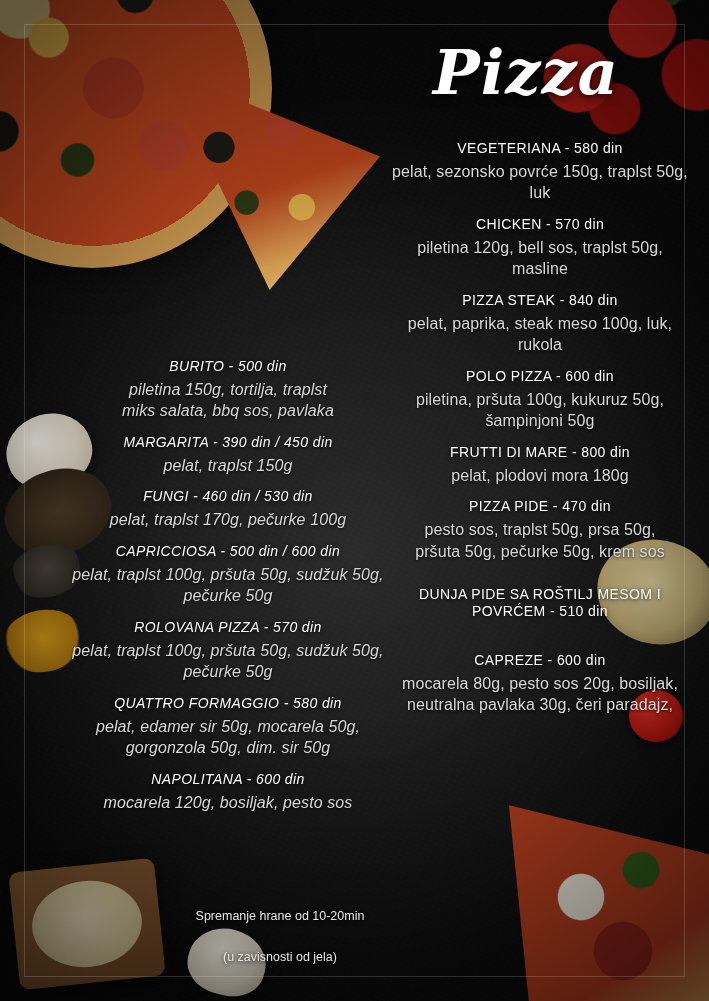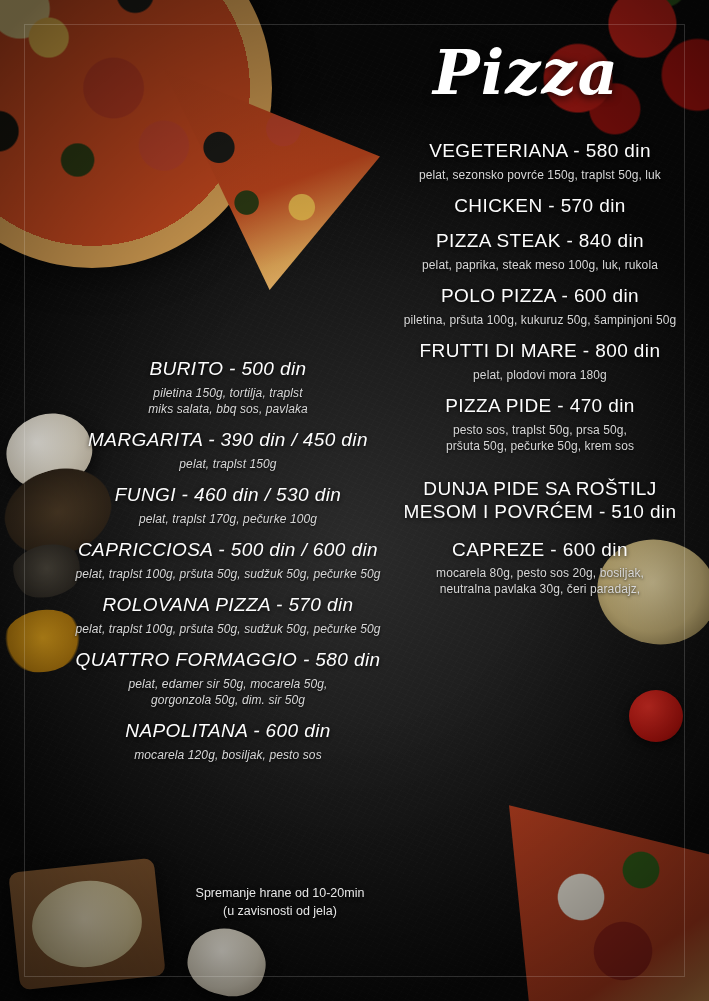--- a/index.html
+++ b/index.html
@@ -173,48 +173,48 @@
   
   .col {
     position: absolute;
     text-align: center;
   }
   .col-left { left: 68px; top: 358px; width: 320px; font-style: italic; }
   .col-right { left: 390px; top: 140px; width: 300px; }
 
   .item { margin-bottom: 12px; }
   .item-name {
-    font-size: 19px;
+    font-size: 14px;
     letter-spacing: .4px;
     color: #fdfdfd;
     line-height: 1.2;
     text-shadow: 0 1px 4px rgba(0,0,0,.8);
   }
   .item-desc {
-    font-size: 12px;
+    font-size: 16px;
     color: #d7d7d7;
     line-height: 1.35;
     margin-top: 4px;
     letter-spacing: .1px;
     text-shadow: 0 1px 3px rgba(0,0,0,.8);
   }
   .item-desc span { display: block; }
 
   .footnote {
     position: absolute;
     left: 150px;
     top: 884px;
     width: 260px;
     text-align: center;
     font-size: 12.5px;
     color: #e6e6e6;
     line-height: 1.45;
     text-shadow: 0 1px 4px rgba(0,0,0,.85);
   }
-  .footnote span { display: block; }
+  .footnote span { display: block; margin-top: 23px; }
 </style>
 </head>
 <body>
 
 <div class="page">
   <div class="board"></div>
 
   <div class="deco pizza-big"></div>
   <div class="deco pizza-slice"></div>
   <div class="deco tomatoes"></div>
@@ -294,20 +294,23 @@
     <div class="item">
       <div class="item-name">VEGETERIANA - 580 din</div>
       <div class="item-desc">
         <span>pelat, sezonsko povrće 150g, traplst 50g, luk</span>
       </div>
     </div>
 
 
     <div class="item">
       <div class="item-name">CHICKEN - 570 din</div>
+      <div class="item-desc">
+        <span>piletina 120g, bell sos, traplst 50g, masline</span>
+      </div>
     </div>
 
     <div class="item">
       <div class="item-name">PIZZA STEAK - 840 din</div>
       <div class="item-desc">
         <span>pelat, paprika, steak meso 100g, luk, rukola</span>
       </div>
     </div>
 
     <div class="item">
@@ -329,21 +332,21 @@
       <div class="item-desc">
         <span>pesto sos, traplst 50g, prsa 50g,</span>
         <span>pršuta 50g, pečurke 50g, krem sos</span>
       </div>
     </div>
 
     <div class="item" style="margin-top:24px;">
       <div class="item-name">DUNJA PIDE SA ROŠTILJ MESOM I POVRĆEM - 510 din</div>
     </div>
 
-    <div class="item" style="margin-top:15px;">
+    <div class="item" style="margin-top:32px;">
       <div class="item-name">CAPREZE - 600 din</div>
       <div class="item-desc">
         <span>mocarela 80g, pesto sos 20g, bosiljak,</span>
         <span>neutralna pavlaka 30g, čeri paradajz,</span>
       </div>
     </div>
 
   </div>
 
   <div class="footnote">

